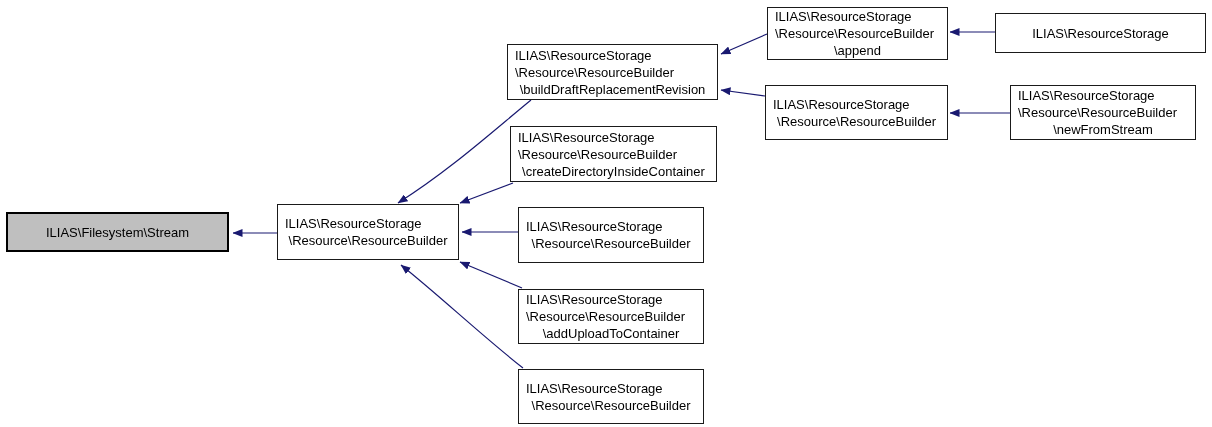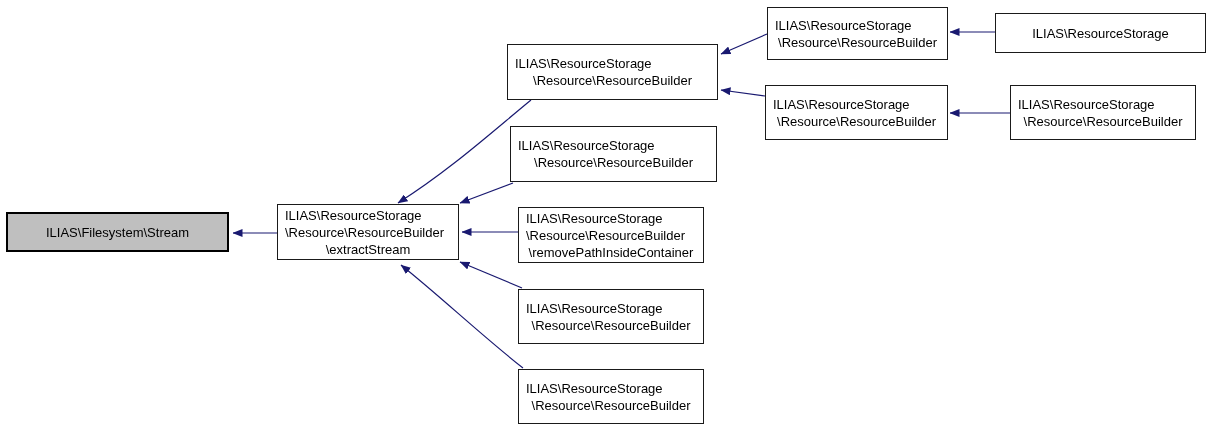--- a/index.html
+++ b/index.html
@@ -69,61 +69,64 @@
     </g>
   </svg>
 
   <div class="node highlight" style="left:6px; top:212px; width:223px; height:40px;">
     <span class="line">ILIAS\Filesystem\Stream</span>
   </div>
 
   <div class="node" style="left:277px; top:204px; width:182px; height:56px;">
     <span class="line">ILIAS\ResourceStorage</span>
     <span class="line">\Resource\ResourceBuilder</span>
-    <span class="line">\extractStream</span>
   </div>
 
   <div class="node" style="left:507px; top:44px; width:211px; height:56px;">
     <span class="line">ILIAS\ResourceStorage</span>
     <span class="line">\Resource\ResourceBuilder</span>
+    <span class="line">\buildDraftReplacementRevision</span>
   </div>
 
   <div class="node" style="left:510px; top:126px; width:207px; height:56px;">
     <span class="line">ILIAS\ResourceStorage</span>
     <span class="line">\Resource\ResourceBuilder</span>
+    <span class="line">\createDirectoryInsideContainer</span>
   </div>
 
   <div class="node" style="left:518px; top:207px; width:186px; height:56px;">
     <span class="line">ILIAS\ResourceStorage</span>
     <span class="line">\Resource\ResourceBuilder</span>
-    <span class="line">\removePathInsideContainer</span>
   </div>
 
   <div class="node" style="left:518px; top:289px; width:186px; height:55px;">
     <span class="line">ILIAS\ResourceStorage</span>
     <span class="line">\Resource\ResourceBuilder</span>
+    <span class="line">\addUploadToContainer</span>
   </div>
 
   <div class="node" style="left:518px; top:369px; width:186px; height:55px;">
     <span class="line">ILIAS\ResourceStorage</span>
     <span class="line">\Resource\ResourceBuilder</span>
   </div>
 
   <div class="node" style="left:767px; top:7px; width:181px; height:53px;">
     <span class="line">ILIAS\ResourceStorage</span>
     <span class="line">\Resource\ResourceBuilder</span>
+    <span class="line">\append</span>
   </div>
 
   <div class="node" style="left:995px; top:13px; width:211px; height:40px;">
     <span class="line">ILIAS\ResourceStorage</span>
   </div>
 
   <div class="node" style="left:765px; top:85px; width:183px; height:55px;">
     <span class="line">ILIAS\ResourceStorage</span>
     <span class="line">\Resource\ResourceBuilder</span>
   </div>
 
   <div class="node" style="left:1010px; top:85px; width:186px; height:55px;">
     <span class="line">ILIAS\ResourceStorage</span>
     <span class="line">\Resource\ResourceBuilder</span>
+    <span class="line">\newFromStream</span>
   </div>
 
 </div>
 
 </body></html>

